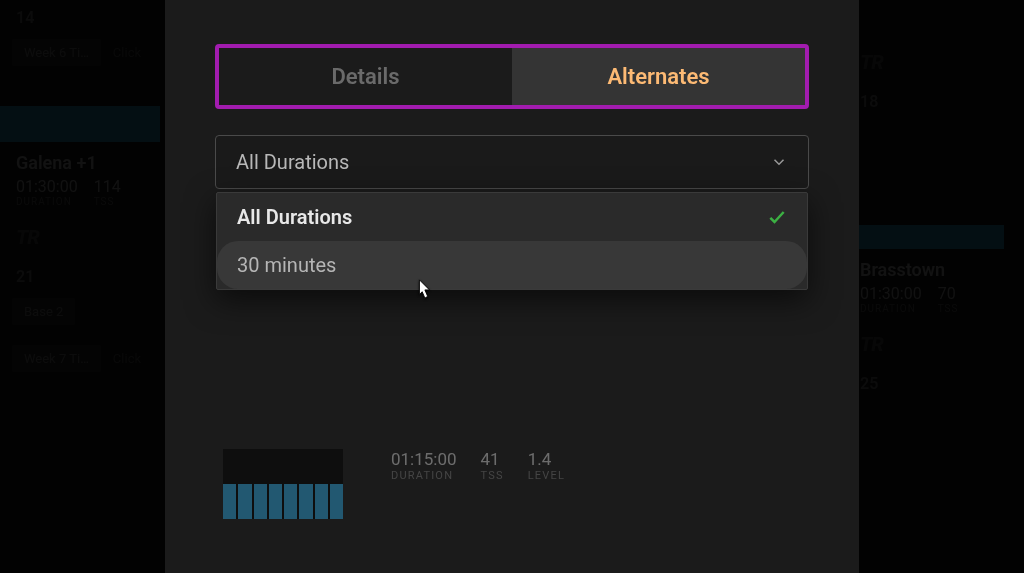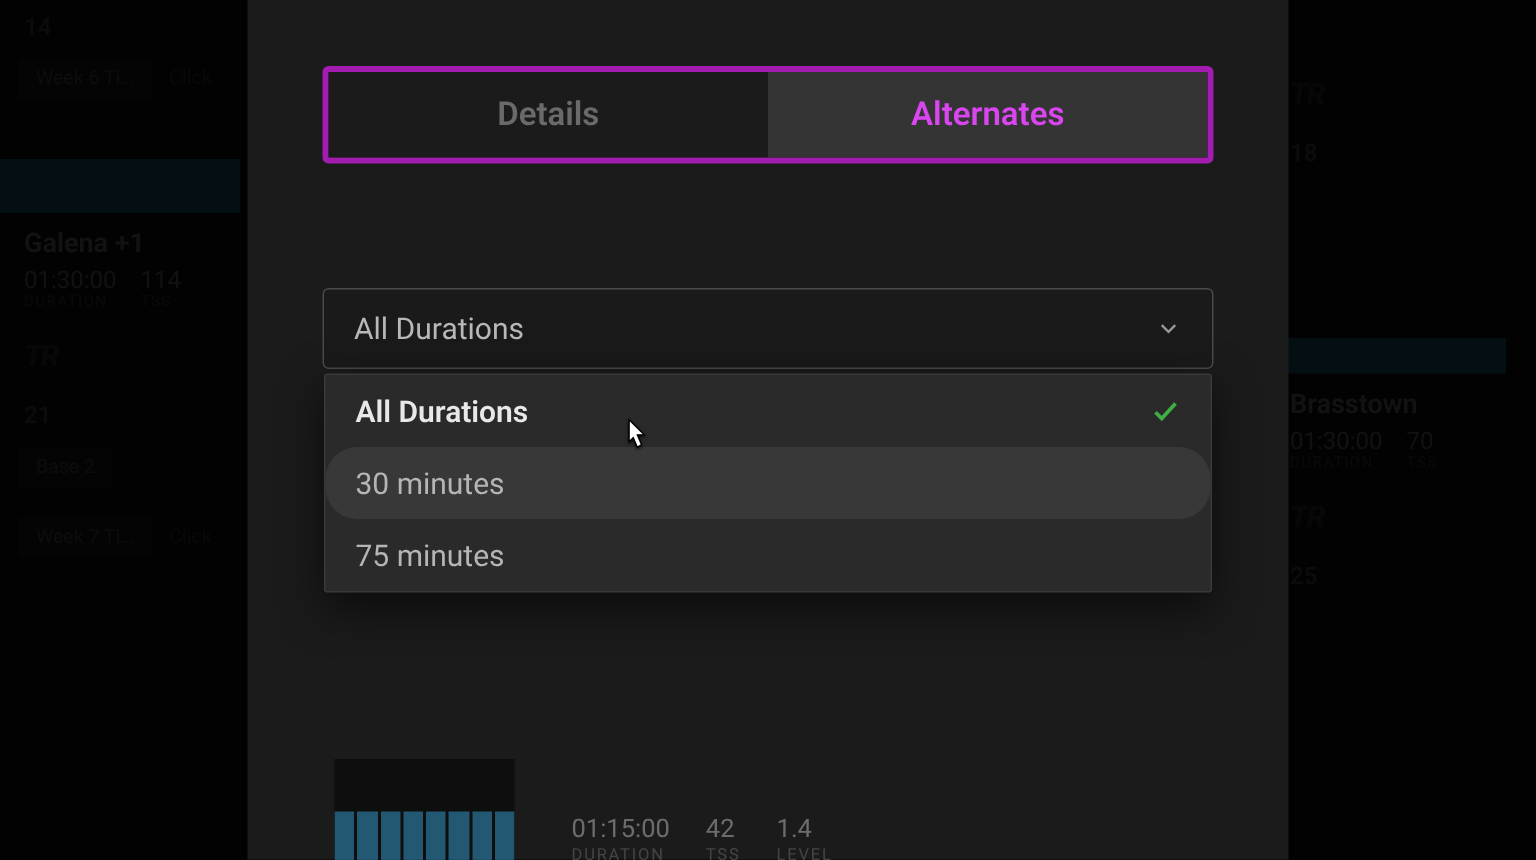--- a/index.html
+++ b/index.html
@@ -22,37 +22,37 @@
 .bg-logo { color: #4a4a4a; font-size: 20px; font-weight: 800; font-style: italic; padding: 10px 16px; letter-spacing: -1px; }
 .bg-right .bg-stat, .bg-right .bg-workout-name, .bg-right .bg-date, .bg-right .bg-logo { text-align: left; }
 
 .dim-overlay { position: absolute; inset: 0; background: rgba(0,0,0,0.65); }
 
 .modal { position: absolute; left: 165px; right: 165px; top: 0; bottom: 0; background: #1b1b1b; padding: 0 50px; }
 
 .tabs { display: flex; margin-top: 44px; border: 4px solid #a21caf; border-radius: 4px; overflow: hidden; justify-content: flex-end; }
 .tab { flex: 1; text-align: center; padding: 16px 0; font-size: 22px; font-weight: 600; cursor: pointer; }
 .tab-inactive { color: #6a6a6a; background: #1b1b1b; }
-.tab-active { color: #d946ef; background: #343434; }
+.tab-active { color: #fdba74; background: #343434; }
 
-.select { position: relative; margin-top: 83px; border: 1px solid #4a4a4a; border-radius: 4px; background: #1a1a1a; }
+.select { position: relative; margin-top: 26px; border: 1px solid #4a4a4a; border-radius: 4px; background: #1a1a1a; }
 .select-trigger { display: flex; align-items: center; justify-content: space-between; padding: 14px 20px; cursor: pointer; }
 .select-value { color: #b8b8b8; font-size: 20px; }
 .chevron { width: 18px; height: 18px; }
 .chevron svg { width: 100%; height: 100%; stroke: #999; stroke-width: 2; fill: none; }
 
 .dropdown { position: absolute; left: 0; right: 0; top: 56px; background: #2a2a2a; border: 1px solid #3a3a3a; border-radius: 2px; z-index: 20; box-shadow: 0 10px 30px rgba(0,0,0,0.6); }
 .dd-item { display: flex; align-items: center; justify-content: space-between; padding: 12px 20px; cursor: pointer; }
 .dd-item-label { font-size: 20px; color: #b5b5b5; }
 .dd-item.selected .dd-item-label { color: #e8e8e8; font-weight: 600; }
 .dd-item.hover { background: #383838; border-radius: 21px; }
 .check { width: 20px; height: 20px; }
 .check svg { width: 100%; height: 100%; stroke: #3cb043; stroke-width: 3; fill: none; }
 
-.workout-row { display: flex; align-items: flex-end; gap: 38px; margin-top: 28px; padding: 0 8px; opacity: 0.45; }
+.workout-row { display: flex; align-items: flex-start; gap: 48px; margin-top: 28px; padding: 0 8px; opacity: 0.45; }
 .workout-thumb { width: 120px; height: 70px; background: #000; position: relative; overflow: hidden; }
 .workout-thumb .bars { position: absolute; bottom: 0; left: 0; right: 0; height: 50%; display: flex; gap: 2px; }
 .workout-thumb .bars span { flex: 1; background: #2ba3d9; }
 .workout-info { display: flex; flex-direction: column; gap: 4px; }
 .stats-line { display: flex; gap: 24px; }
 .stat-col { display: flex; flex-direction: column; }
 .stat-col .v { color: #cfcfcf; font-size: 17px; }
 .stat-col .l { color: #777; font-size: 11px; letter-spacing: 1.2px; }
 
 .cursor { position: absolute; left: 413px; top: 278px; z-index: 50; width: 22px; height: 26px; pointer-events: none; }
@@ -137,23 +137,20 @@
     <div class="dropdown" id="dropdown">
         <div class="dd-item selected">
           <span class="dd-item-label">All Durations</span>
           <span class="check"><svg viewBox="0 0 24 24">
               <polyline points="4 13 9 18 20 6"></polyline>
             </svg></span>
         </div>
         <div class="dd-item hover">
           <span class="dd-item-label">30 minutes</span>
         </div>
-        <div class="dd-item">
-          <span class="dd-item-label">75 minutes</span>
-        </div>
       </div>
   </div>
 
   <div class="workout-row" style="margin-top:260px;">
     <div class="workout-thumb">
       <div class="bars">
           <span></span>
           <span></span>
           <span></span>
           <span></span>
@@ -163,21 +160,21 @@
           <span></span>
         </div>
     </div>
     <div class="workout-info">
       <div class="stats-line">
         <div class="stat-col">
             <span class="v">01:15:00</span>
             <span class="l">DURATION</span>
           </div>
         <div class="stat-col">
-            <span class="v">42</span>
+            <span class="v">41</span>
             <span class="l">TSS</span>
           </div>
         <div class="stat-col">
             <span class="v">1.4</span>
             <span class="l">LEVEL</span>
           </div>
       </div>
     </div>
   </div>
 

